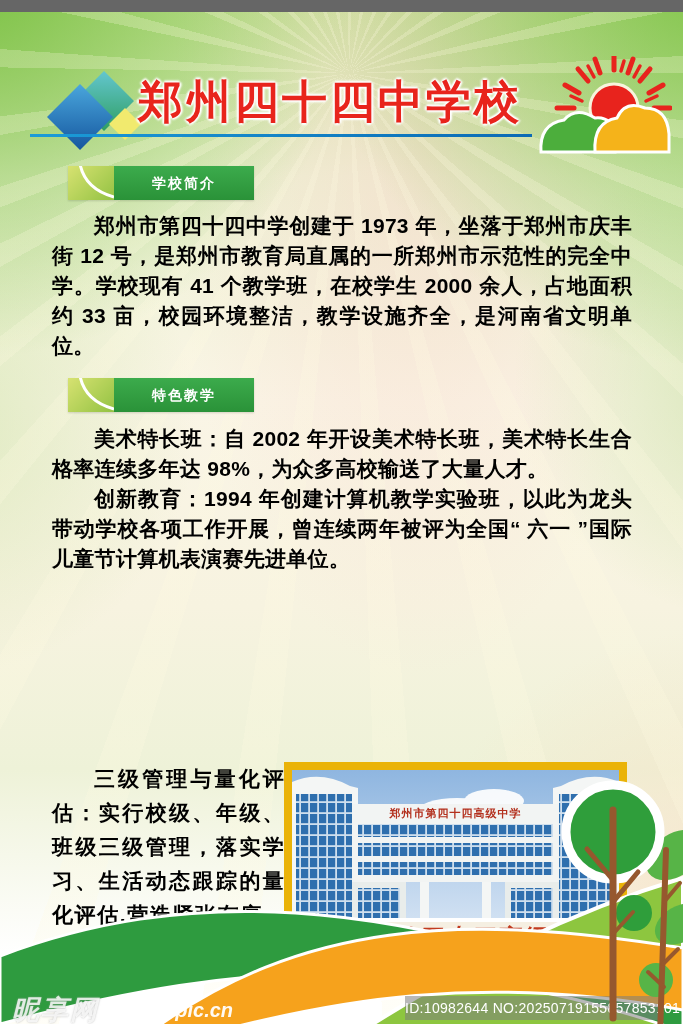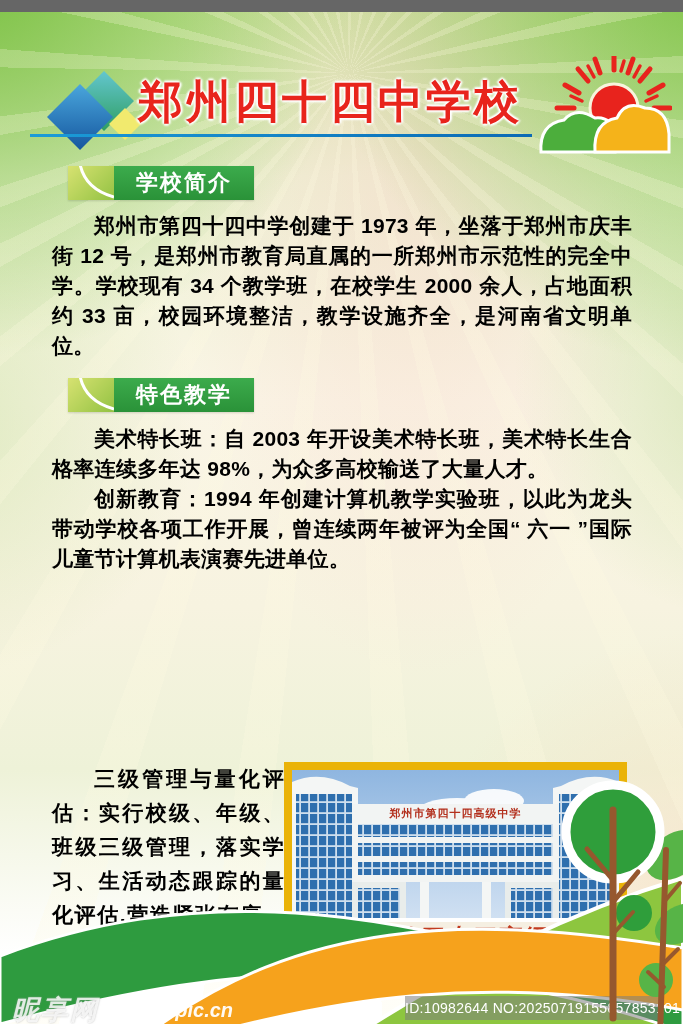--- a/index.html
+++ b/index.html
@@ -47,21 +47,21 @@
     background:linear-gradient(180deg,#3cab4c,#2a9238);
     box-shadow:0 1px 2px rgba(0,0,0,.15);
   }
   .banner-accent{
     position:absolute;left:0;top:0;width:46px;height:34px;
     background:linear-gradient(135deg,#d7e271,#93c243);
   }
   .banner-accent svg{position:absolute;left:0;top:0;}
   .banner-label{
     position:absolute;left:46px;right:0;top:0;height:34px;line-height:34px;
-    text-align:center;font-size:22px;font-weight:800;letter-spacing:2px;color:#fff;
+    text-align:center;font-size:14px;font-weight:800;letter-spacing:2px;color:#fff;
   }
   
   .p-block{
     position:absolute;left:52px;width:580px;
     font-size:21px;line-height:30px;font-weight:600;color:#000;
     text-align:justify;letter-spacing:.3px;
   }
   .p-block p{margin:0;text-indent:2em;}
   .col-left{
     position:absolute;left:52px;top:750px;width:232px;
@@ -161,34 +161,34 @@
   <div class="banner" style="top:154px">
     <div class="banner-accent">
       <svg width="46" height="34" viewBox="0 0 46 34">
         <path d="M12,-2 Q17,23 46,31" fill="none" stroke="#fff" stroke-width="3"></path>
       </svg>
     </div>
     <span class="banner-label">学校简介</span>
   </div>
 
   <div class="p-block" style="top:199px">
-    <p>郑州市第四十四中学创建于 1973 年，坐落于郑州市庆丰街 12 号，是郑州市教育局直属的一所郑州市示范性的完全中学。学校现有 34 个教学班，在校学生 2000 余人，占地面积约 33 亩，校园环境整洁，教学设施齐全，是河南省文明单位。</p>
+    <p>郑州市第四十四中学创建于 1973 年，坐落于郑州市庆丰街 12 号，是郑州市教育局直属的一所郑州市示范性的完全中学。学校现有 41 个教学班，在校学生 2000 余人，占地面积约 33 亩，校园环境整洁，教学设施齐全，是河南省文明单位。</p>
   </div>
 
   <div class="banner" style="top:366px">
     <div class="banner-accent">
       <svg width="46" height="34" viewBox="0 0 46 34">
         <path d="M12,-2 Q17,23 46,31" fill="none" stroke="#fff" stroke-width="3"></path>
       </svg>
     </div>
     <span class="banner-label">特色教学</span>
   </div>
 
   <div class="p-block" style="top:412px">
-    <p>美术特长班：自 2003 年开设美术特长班，美术特长生合格率连续多年达 98%，为众多高校输送了大量人才。</p>
+    <p>美术特长班：自 2002 年开设美术特长班，美术特长生合格率连续多年达 98%，为众多高校输送了大量人才。</p>
     <p>创新教育：1994 年创建计算机教学实验班，以此为龙头带动学校各项工作开展，曾连续两年被评为全国“ 六一 ”国际儿童节计算机表演赛先进单位。</p>
   </div>
 
   <div class="col-left">
     <p>三级管理与量化评估：实行校级、年级、班级三级管理，落实学习、生活动态跟踪的量化评估,营造紧张有序、和谐向上的校园氛围。</p>
   </div>
 
   <div class="photo">
     <svg width="327" height="190" viewBox="0 0 327 190">
       <defs>

